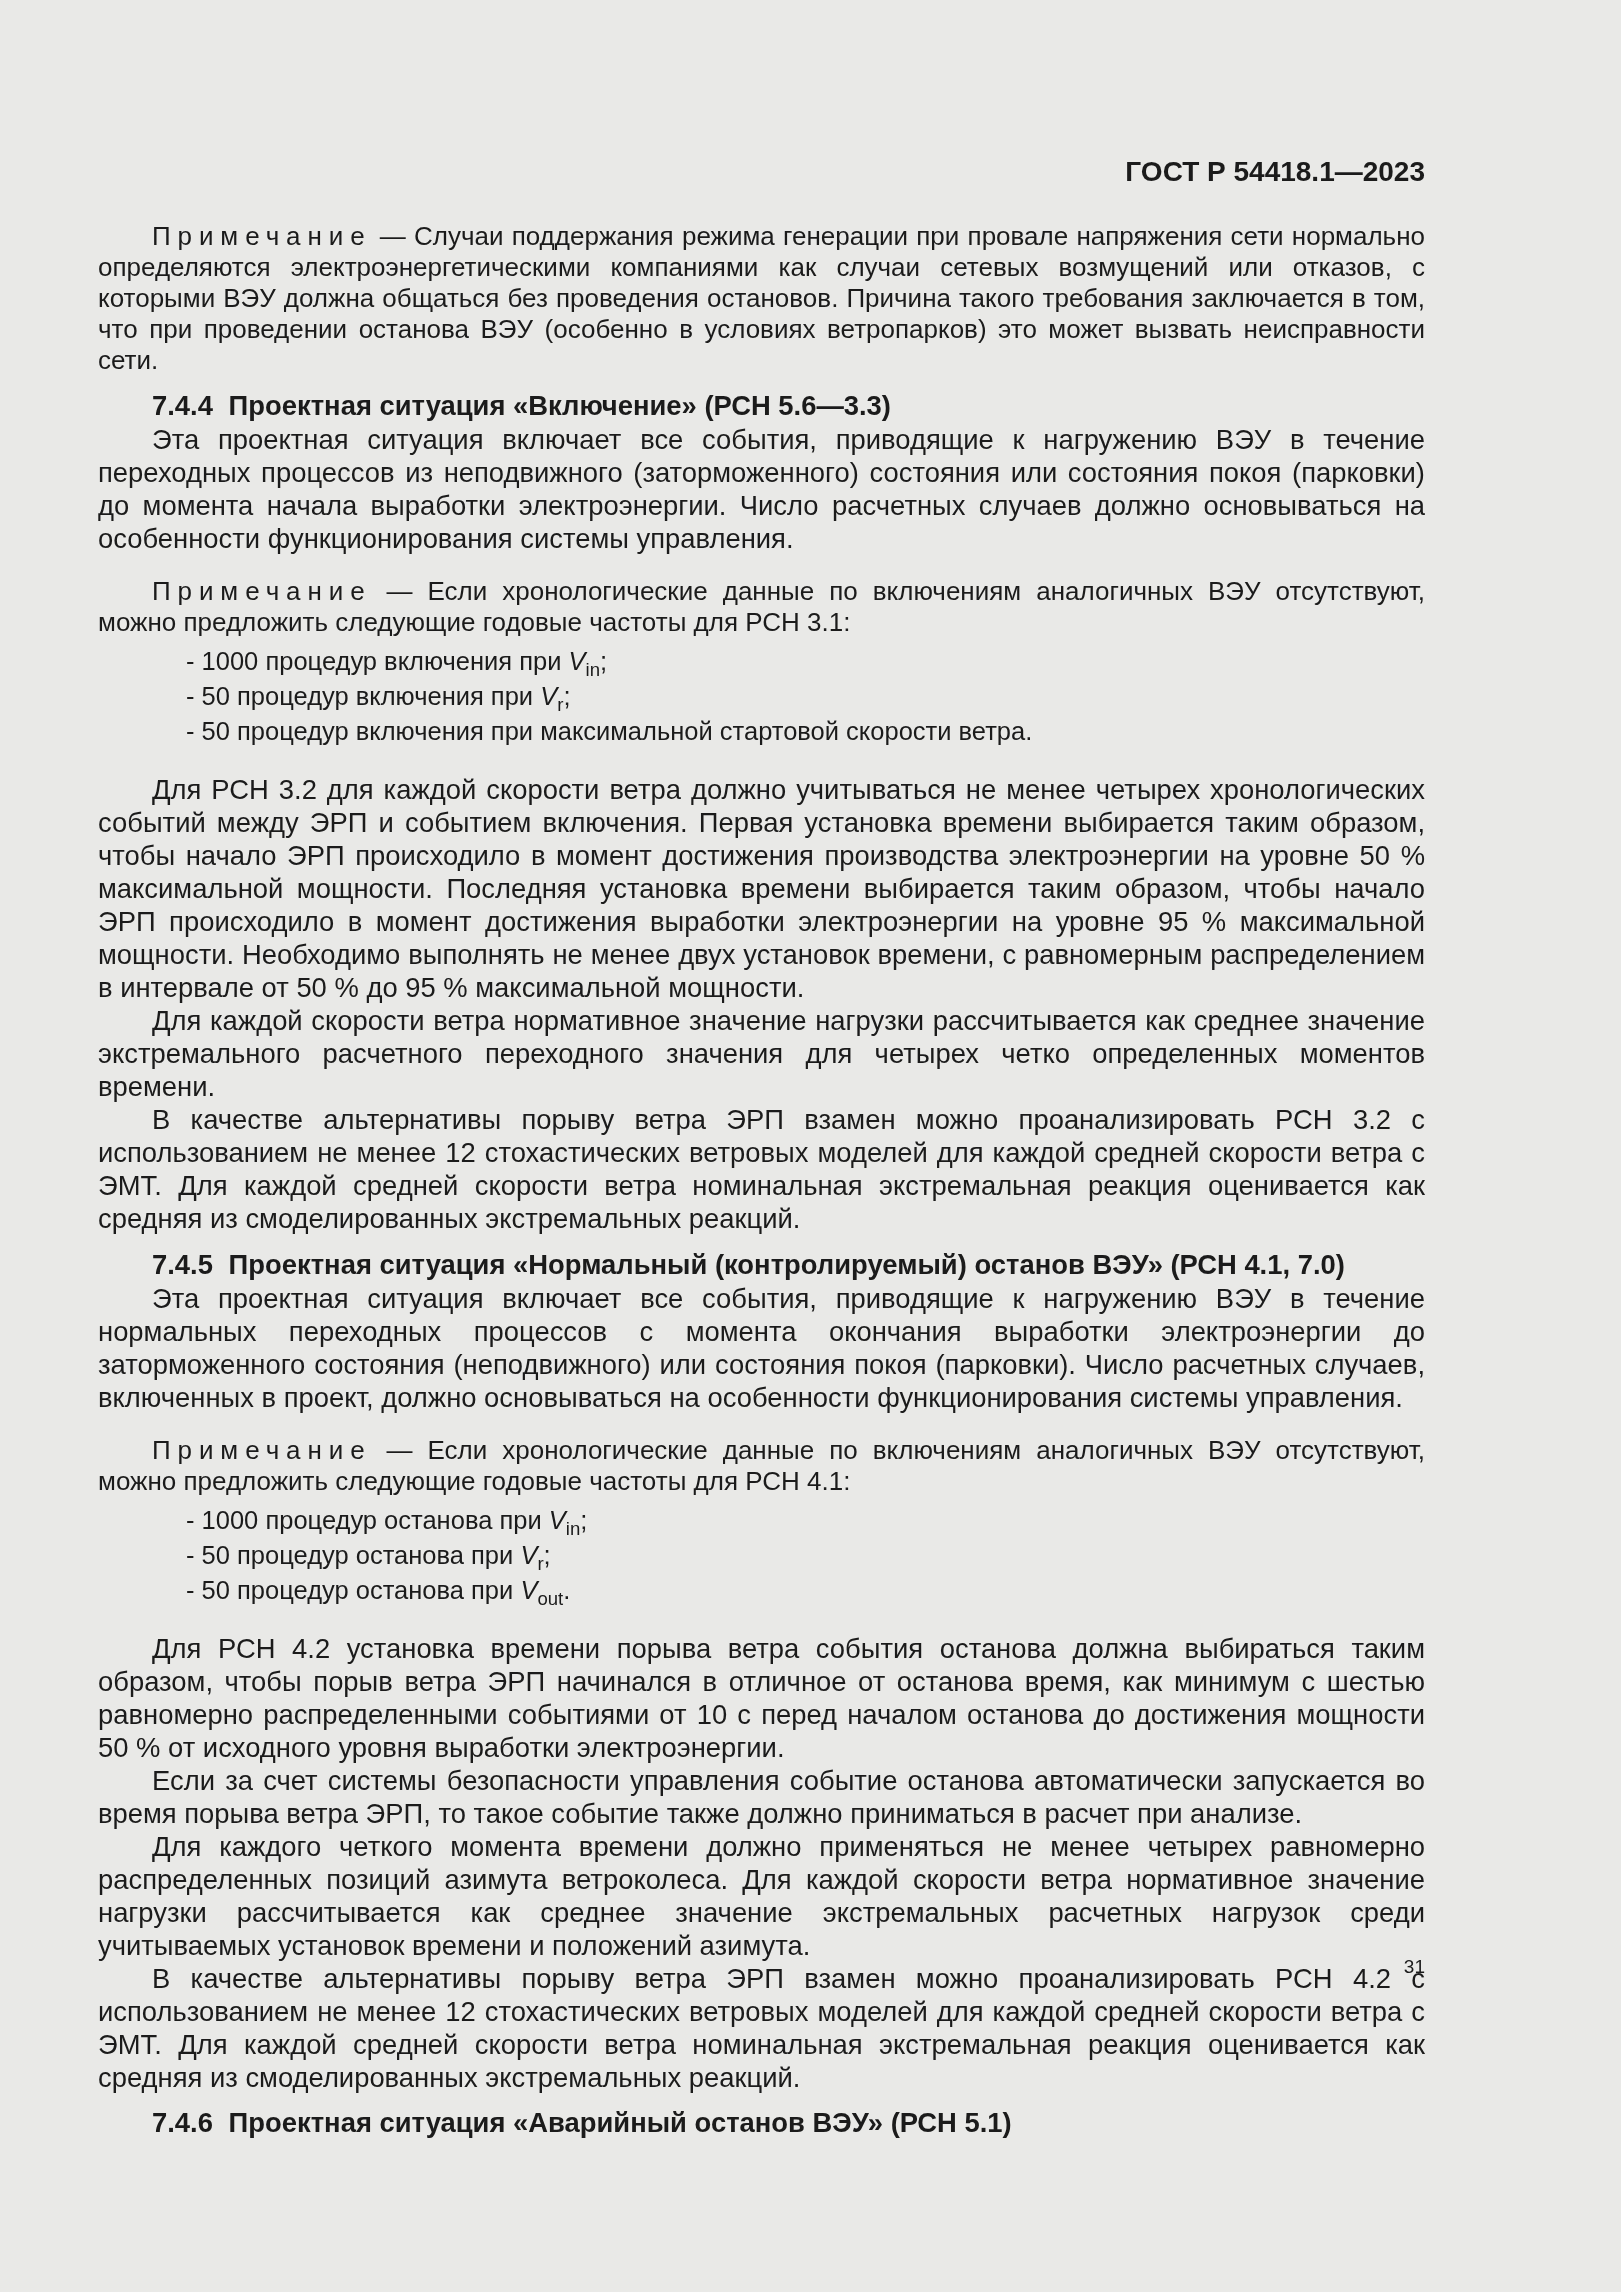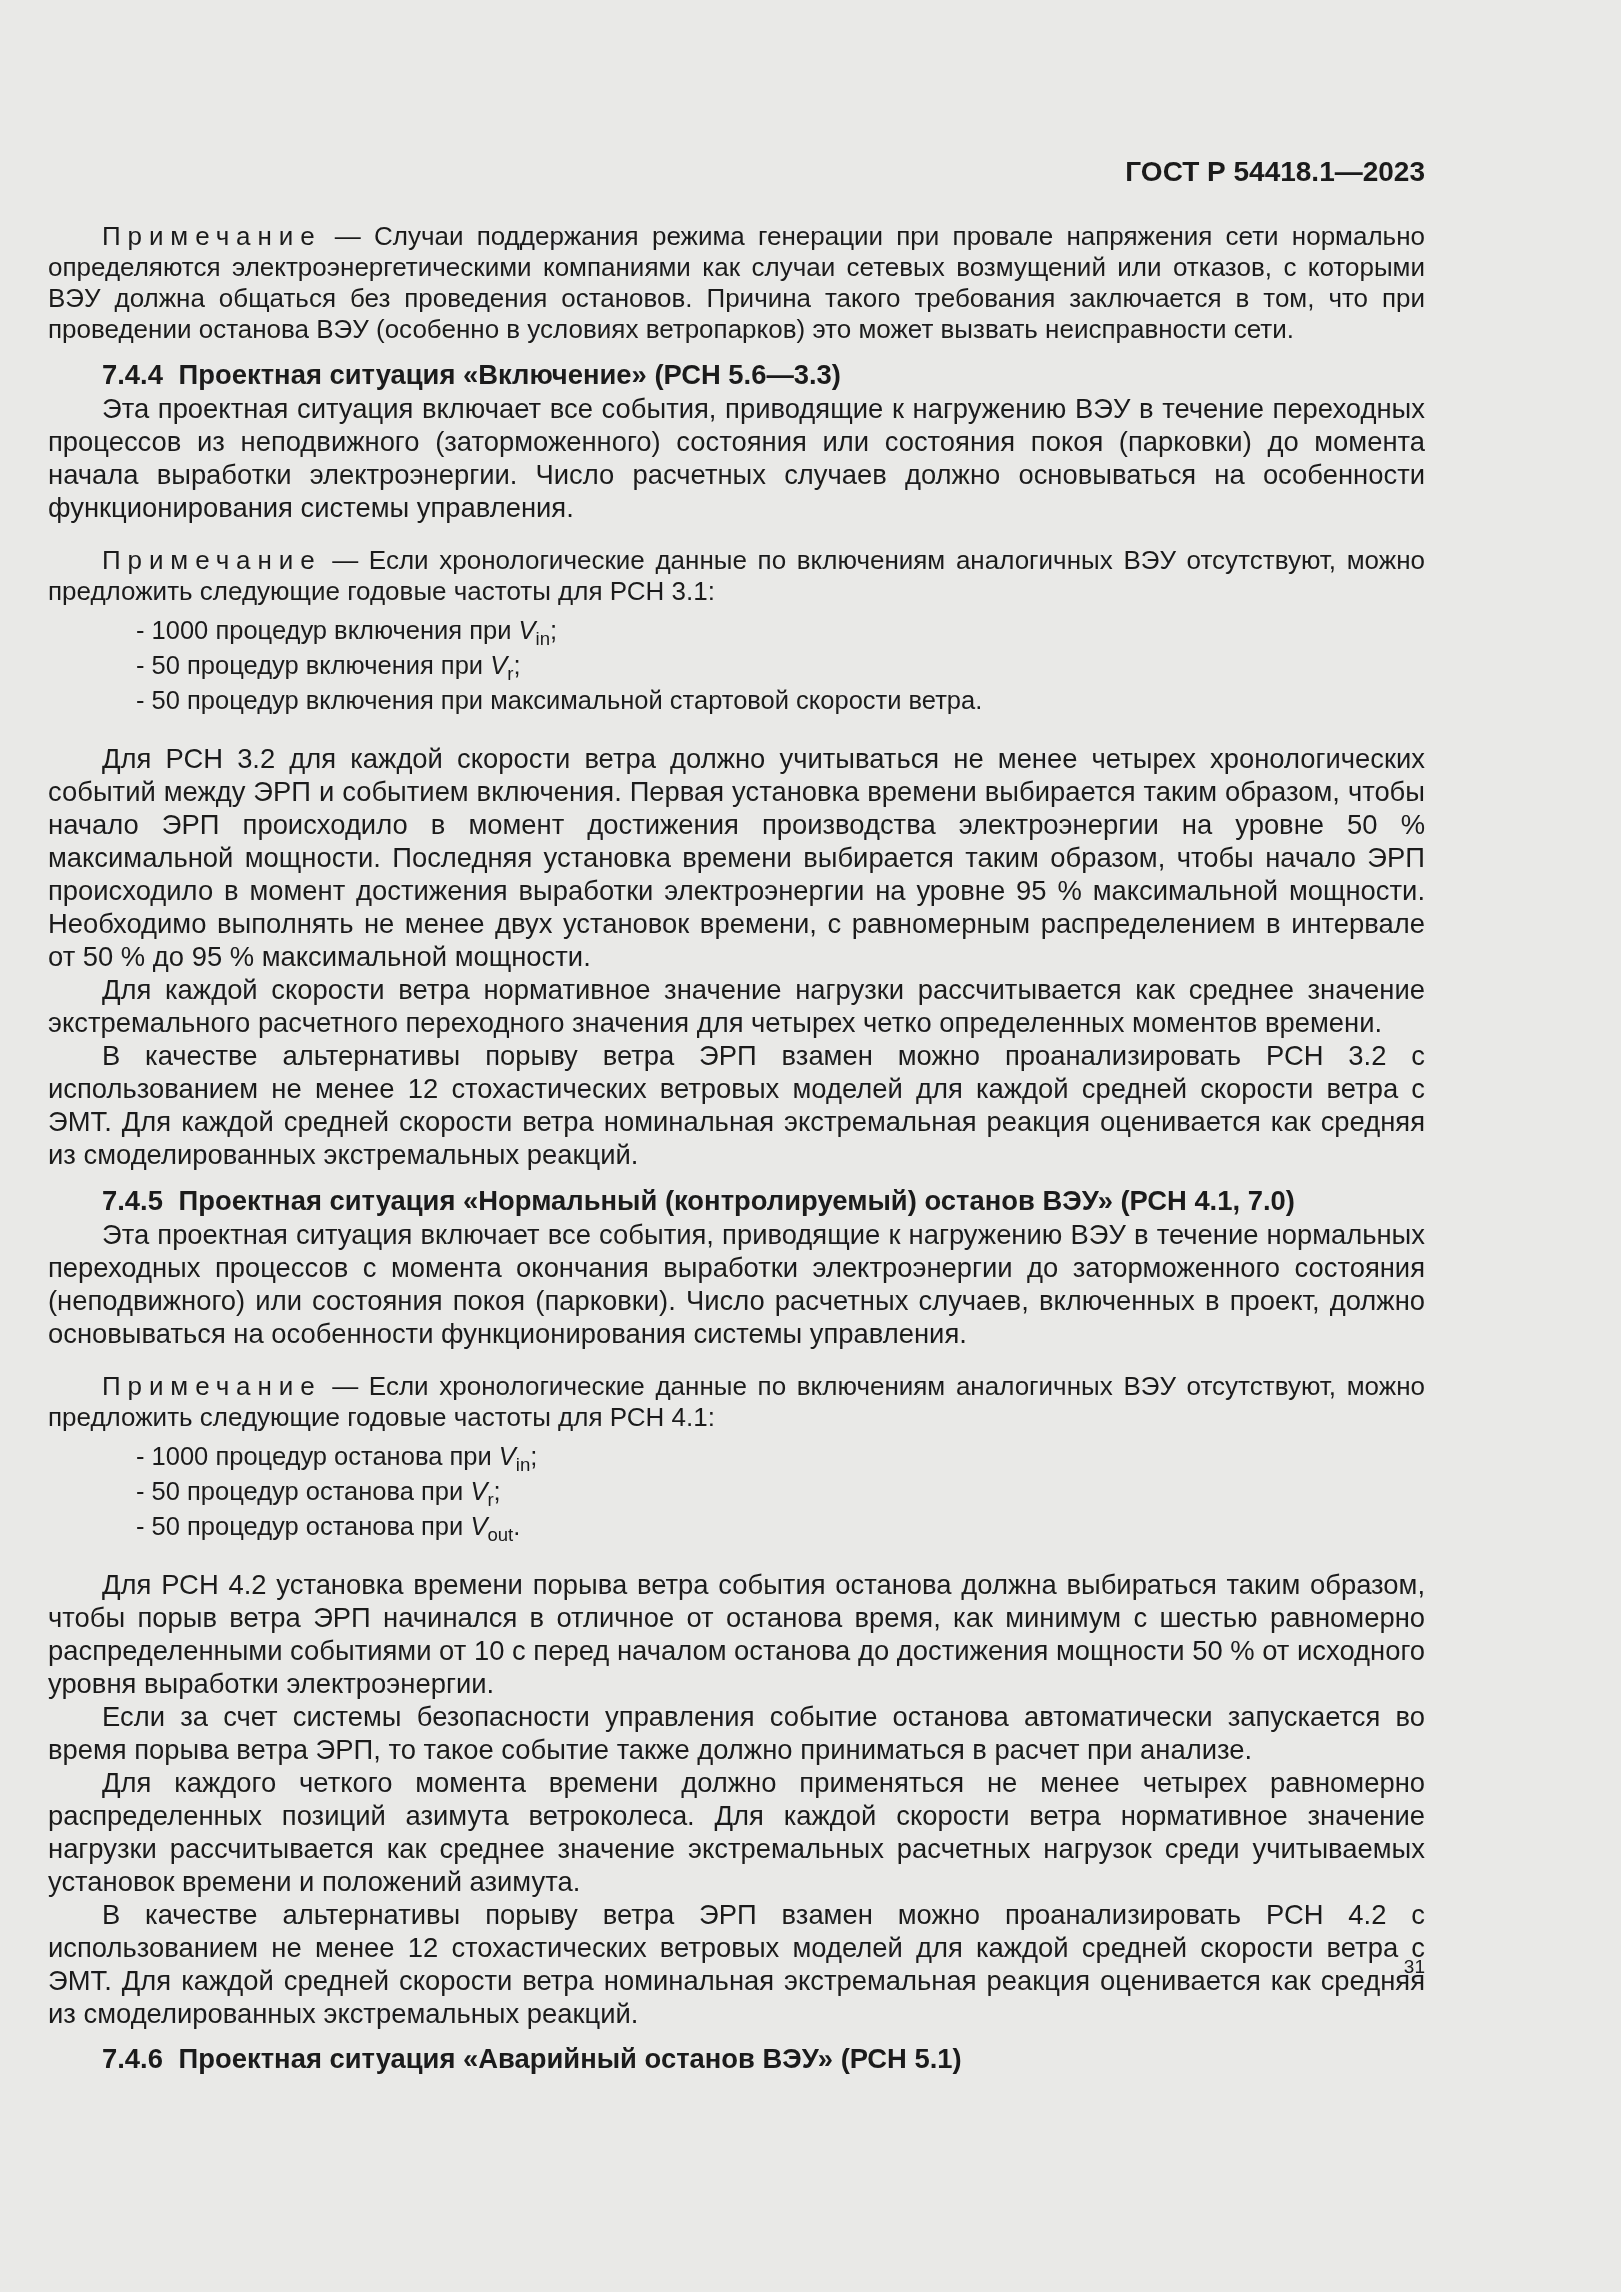--- a/index.html
+++ b/index.html
@@ -6,21 +6,21 @@
   body {
     width: 1621px; height: 2293px;
     background: #e9e9e7;
     font-family: "Liberation Sans", sans-serif;
     color: #1b1b1b;
   }
   .page {
     position: relative;
     width: 1621px; height: 2293px;
     box-sizing: border-box;
-    padding: 155px 196px 0 48px;
+    padding: 155px 196px 0 98px;
     background: #e9e9e7;
   }
   .page-header {
     text-align: right;
     font-weight: bold;
     font-size: 28px;
     line-height: 33px;
     margin-bottom: 33px;
   }
   p.body {

